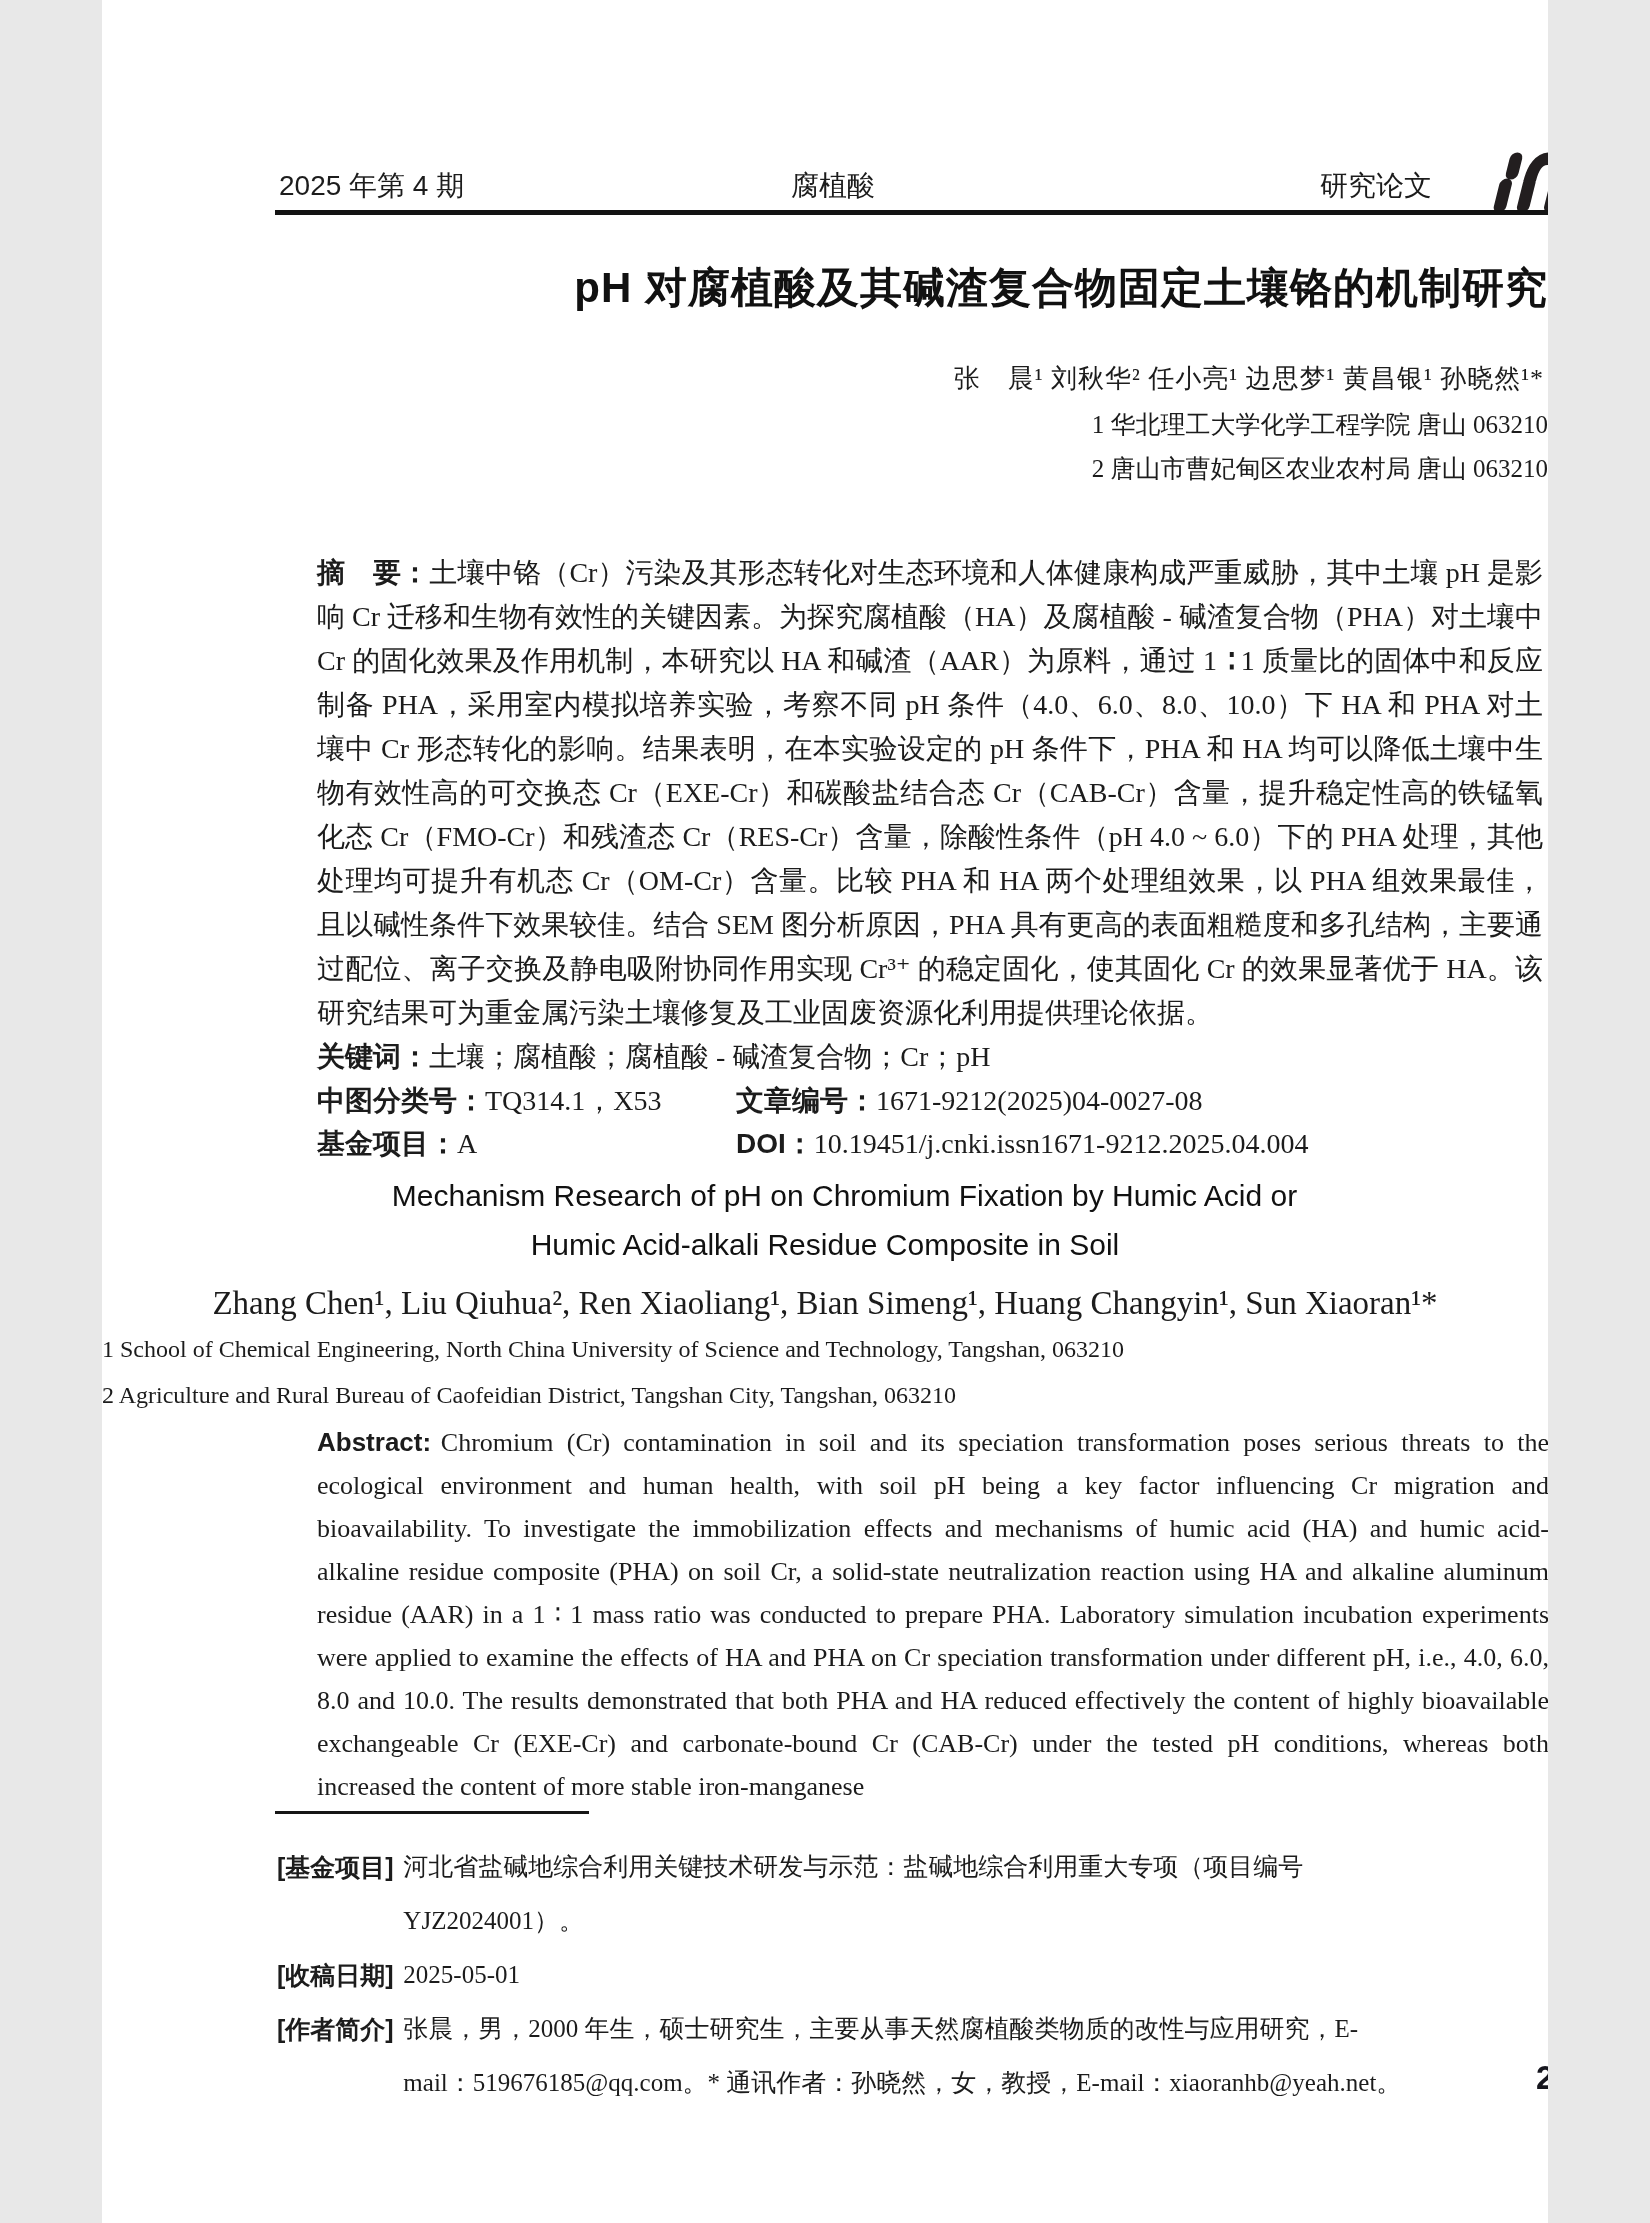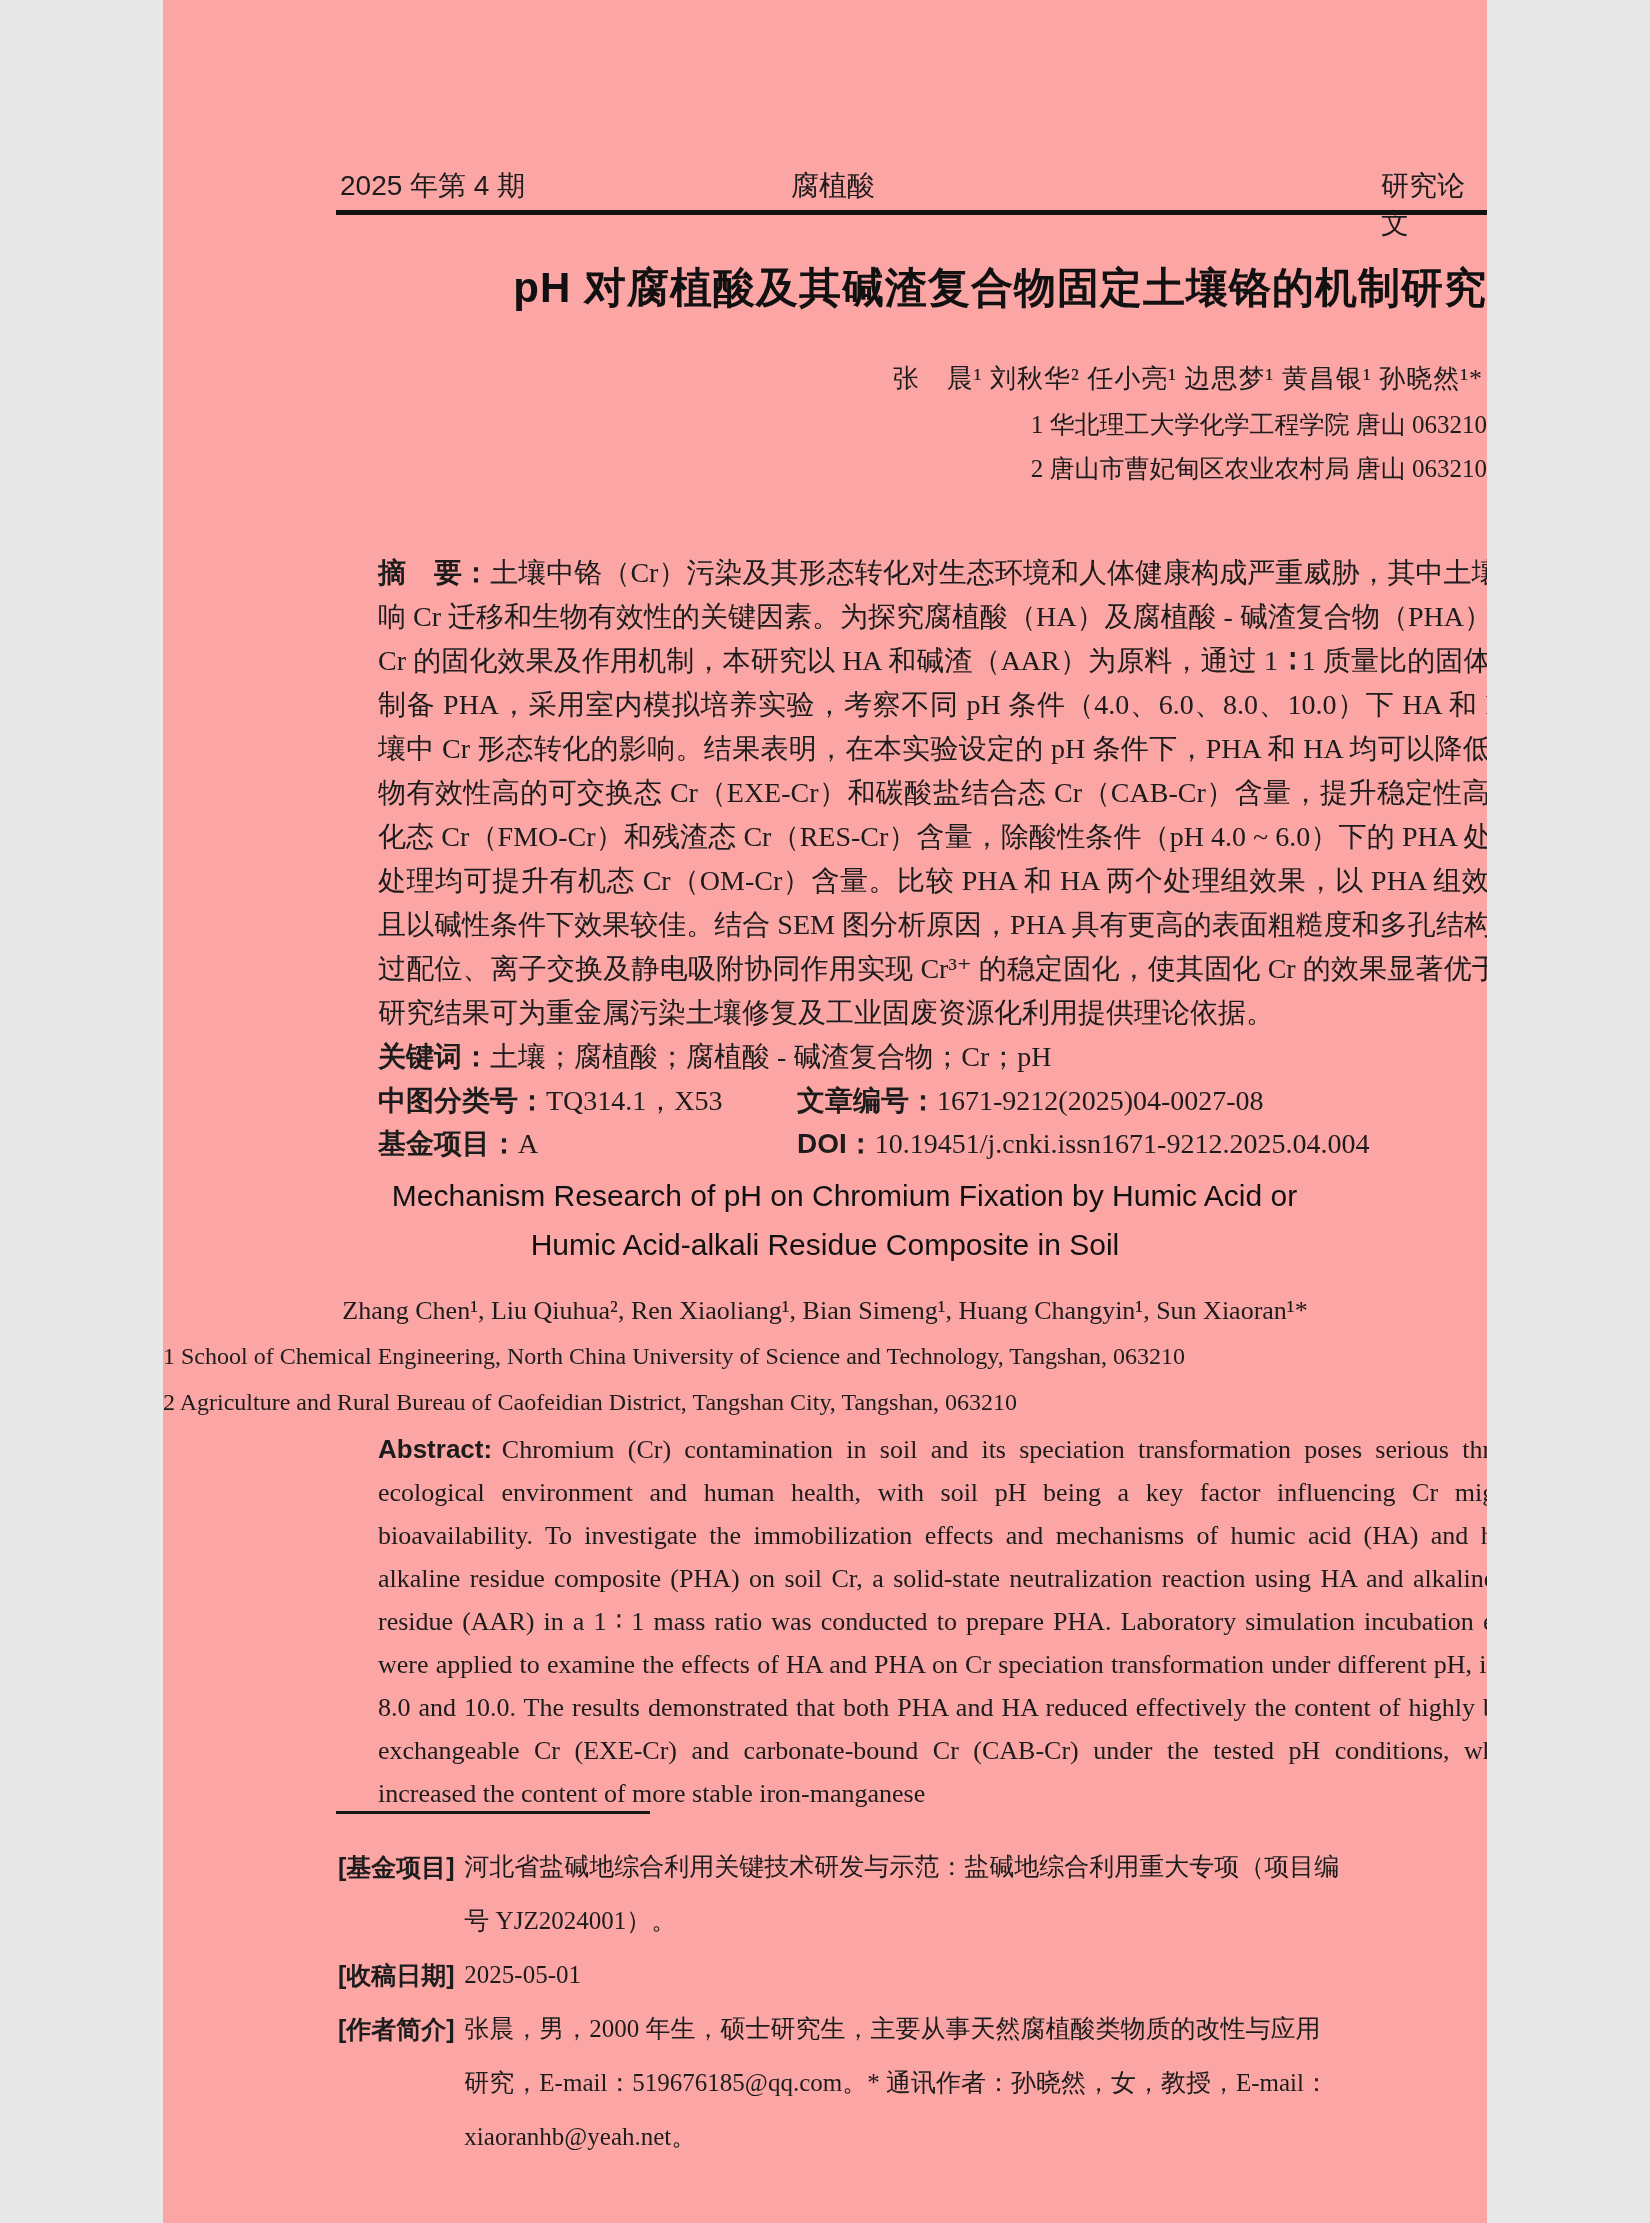--- a/index.html
+++ b/index.html
@@ -1,18 +1,18 @@
 <!DOCTYPE html>
 <html><head>
 <meta charset="utf-8">
 <style>
   html,body { margin:0; padding:0; background:#e8e8e8; }
   .page {
-    position:relative; width:1324px; height:2223px; margin:0 auto;
-    background:#fca5a5; overflow:hidden;
+    position:relative; width:1446px; height:2223px; margin:0 auto;
+    background:#ffffff; overflow:hidden;
     font-family:"Liberation Serif","DejaVu Serif",serif;
     color:#1c1c1c;
   }
 
   
   .hdr-issue   { position:absolute; top:167px; left:177px;  font-family:"Liberation Sans","DejaVu Sans",sans-serif; font-size:28px; }
   .hdr-journal { position:absolute; top:167px; left:16px; right:0; text-align:center; font-family:"Liberation Sans","DejaVu Sans",sans-serif; font-size:28px; }
   .hdr-section { position:absolute; top:167px; left:1218px; font-family:"Liberation Sans","DejaVu Sans",sans-serif; font-size:28px; }
   .logo { position:absolute; top:150px; left:1387px; width:91px; height:62px; }
   .rule { position:absolute; top:210px; left:173px; width:1305px; height:4.9px; background:#131313; }
@@ -34,21 +34,21 @@
   .abs-cn {
     margin-left:215px !important; width:1226px;
     font-size:28px; line-height:44px; text-align:justify;
   }
   .lbl { font-family:"Liberation Sans","DejaVu Sans",sans-serif; font-weight:bold; }
   .kw-line   { margin-left:215px !important; font-size:28px; line-height:44px; }
   .meta-line { margin-left:215px !important; font-size:28px; line-height:43px; }
   .meta-left { display:inline-block; width:419px; }
   .en-title   { text-align:center; font-family:"Liberation Sans","DejaVu Sans",sans-serif; font-size:30px; line-height:49px; color:#111; }
   .en-title.first { margin-top:5.8px;padding-left:39px; }
-  .en-authors { text-align:center; font-size:26px; line-height:45px; margin-top:19px; }
+  .en-authors { text-align:center; font-size:33px; line-height:45px; margin-top:12px; }
   .en-affil   { font-size:24px; line-height:46px; }
   .abs-en {
     margin:2.9px 0 0 215px !important; width:1232px;
     font-size:26px; line-height:43px; text-align:justify;
   }
   .lbl-en { font-family:"Liberation Sans","DejaVu Sans",sans-serif; font-weight:bold; margin-right:9.7px; }
 
   
   .fn-rule { position:absolute; top:1811px; left:173px; width:314px; height:2.9px; background:#161616; }
   .footnotes { position:absolute; top:1840px; left:175px; right:146px; font-size:25px; line-height:54px; }

